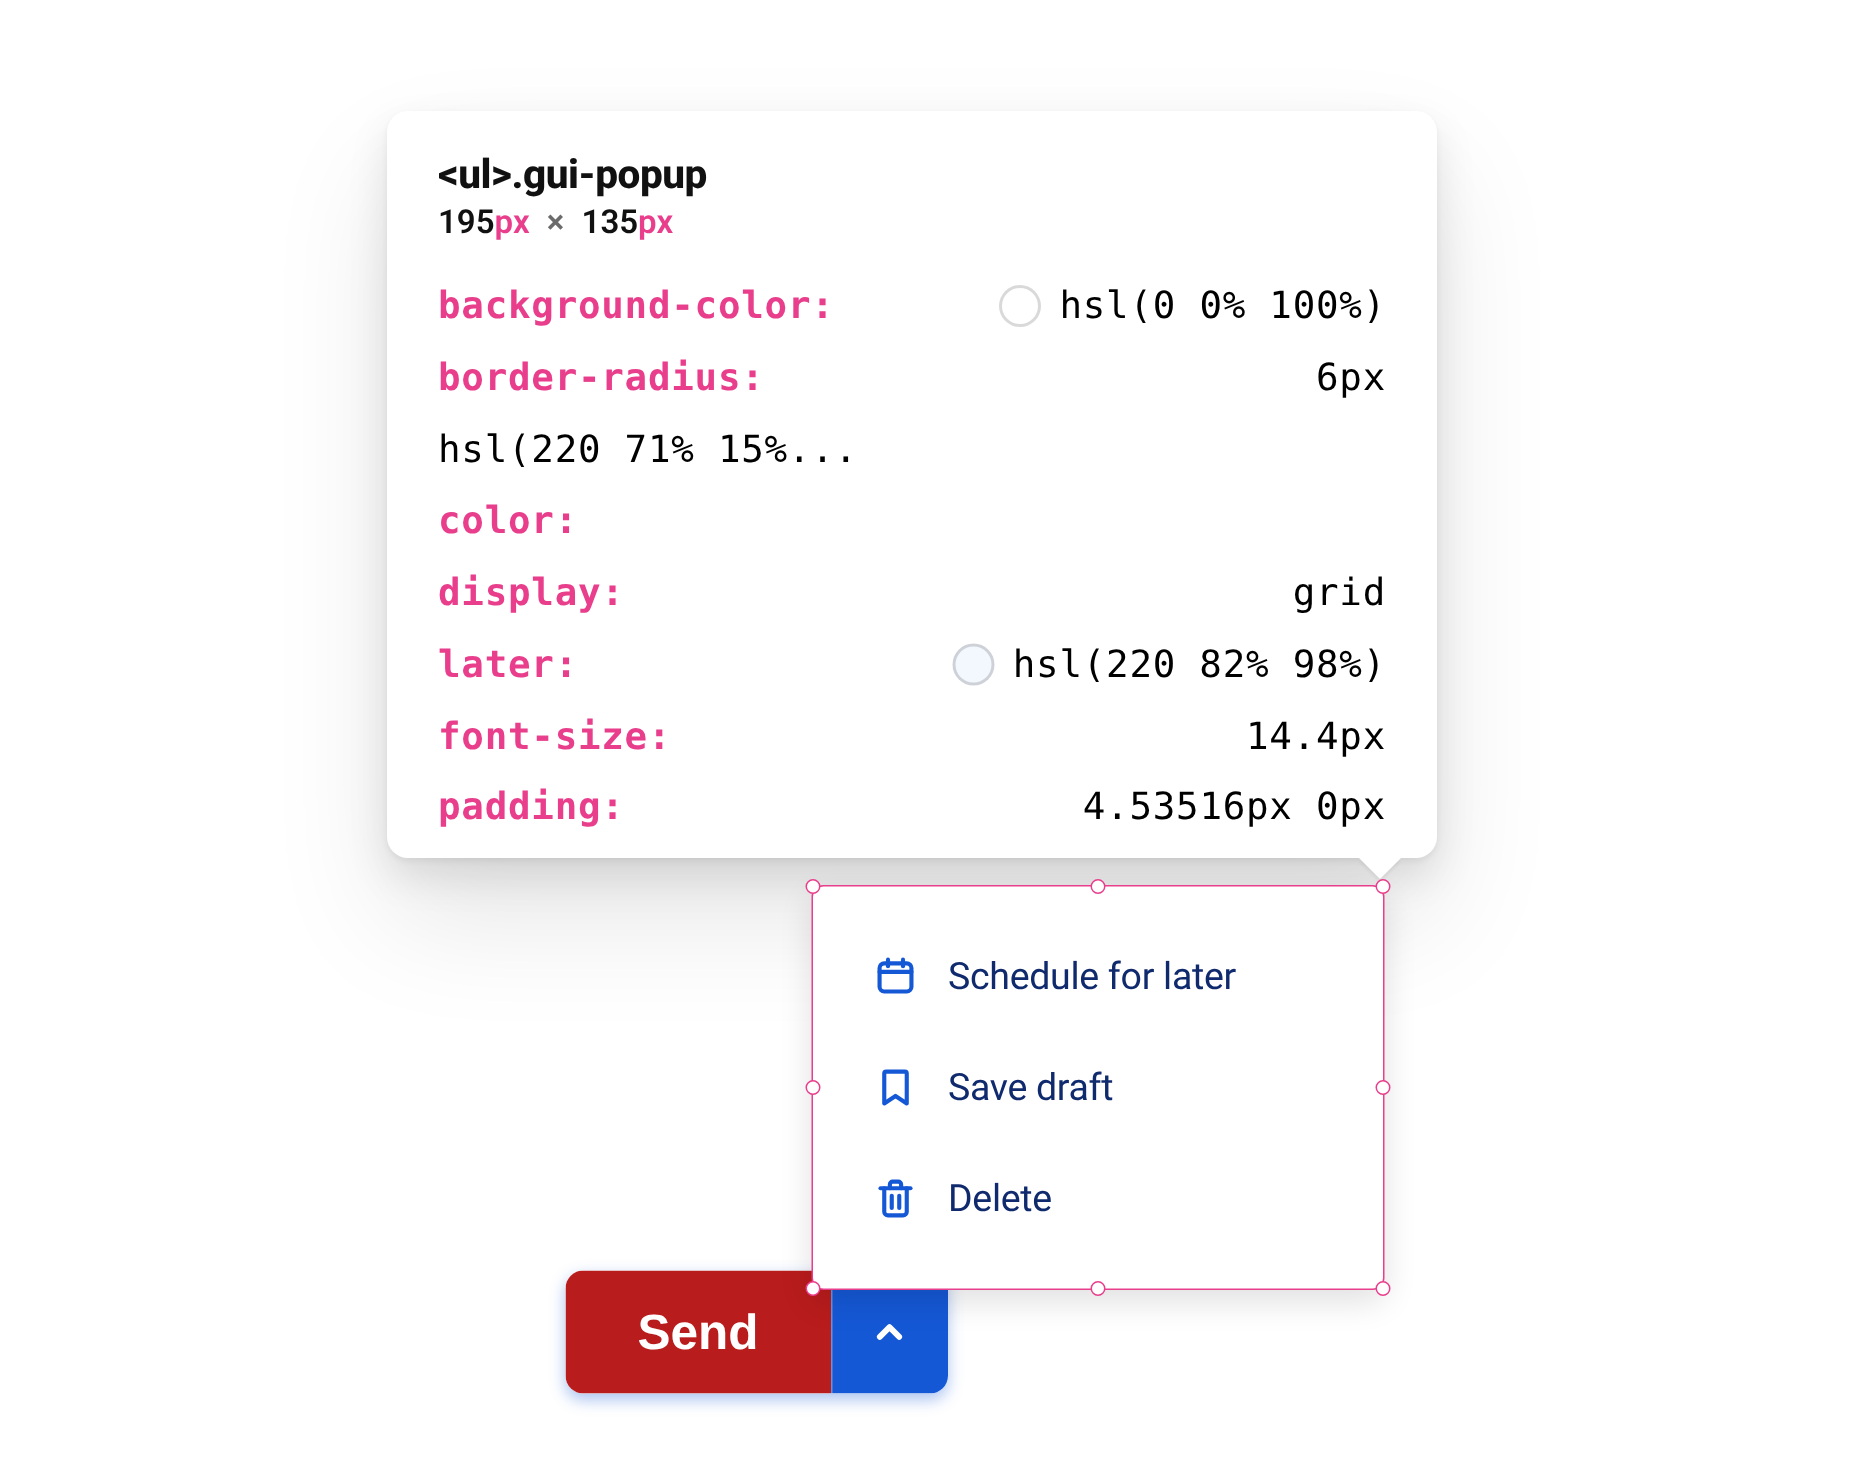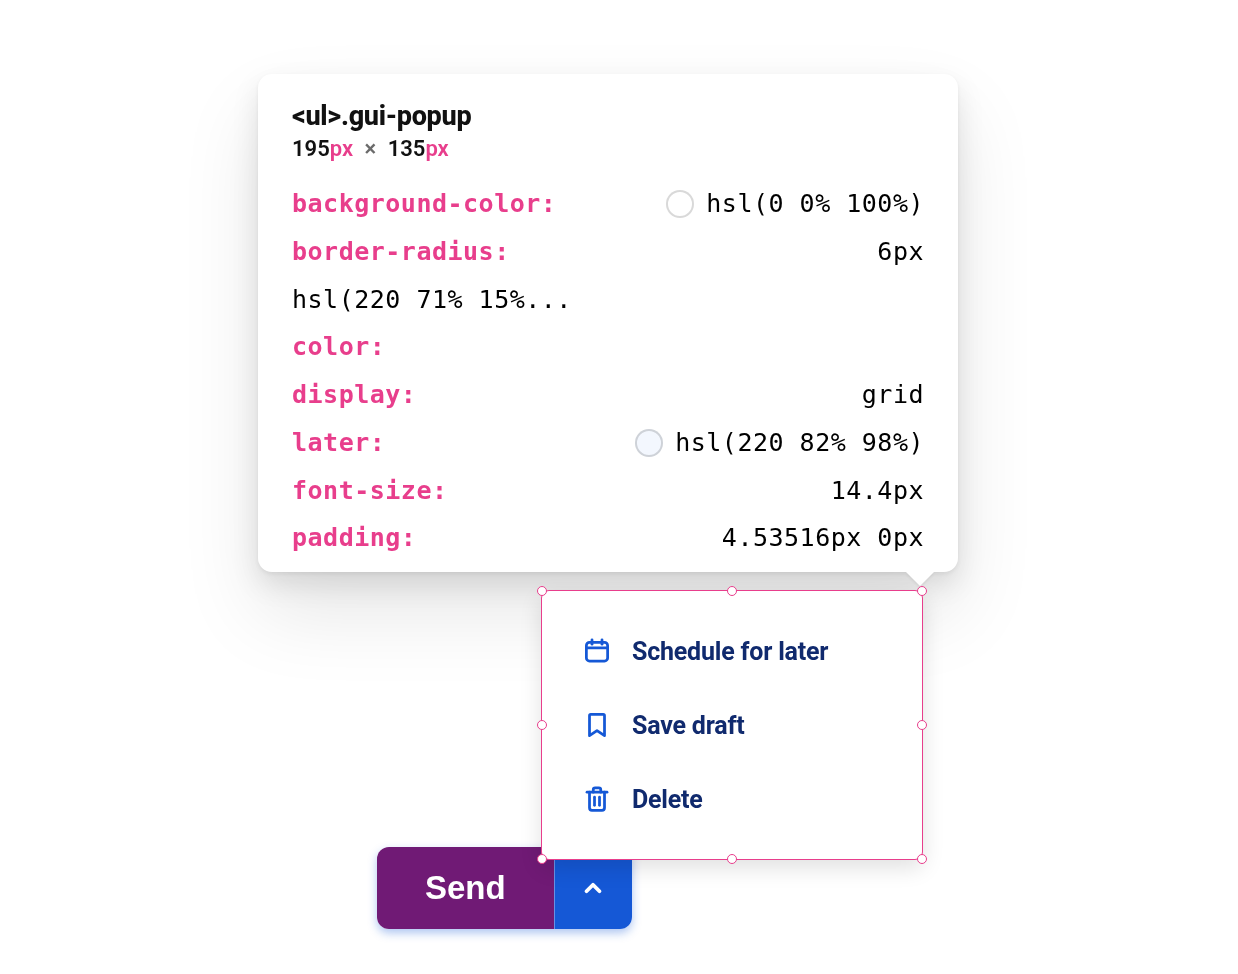--- a/index.html
+++ b/index.html
@@ -95,21 +95,21 @@
     align-content: center;
     padding: 10px 0;
     row-gap: 0;
   }
   .popup-item {
     display: flex;
     align-items: center;
     gap: 20px;
     padding: 22px 40px;
     font-size: 25px;
-    font-weight: 700;
+    font-weight: 400;
     letter-spacing: -0.2px;
     cursor: pointer;
   }
   .popup-item svg {
     width: 30px; height: 30px;
     stroke: #1558d6;
     fill: none;
     stroke-width: 2.2;
     stroke-linecap: round;
     stroke-linejoin: round;
@@ -129,21 +129,21 @@
     position: absolute;
     top: 847px;
     left: 377px;
     display: flex;
     height: 82px;
     border-radius: 12px;
     overflow: hidden;
     box-shadow: 0 4px 10px rgba(21,88,214,0.35);
   }
   .send-main {
-    background: #701a75;
+    background: #b91c1c;
     color: #ffffff;
     font-size: 33px;
     font-weight: 700;
     padding: 0 48px;
     display: flex;
     align-items: center;
     border: none;
     cursor: pointer;
   }
   .send-caret {

